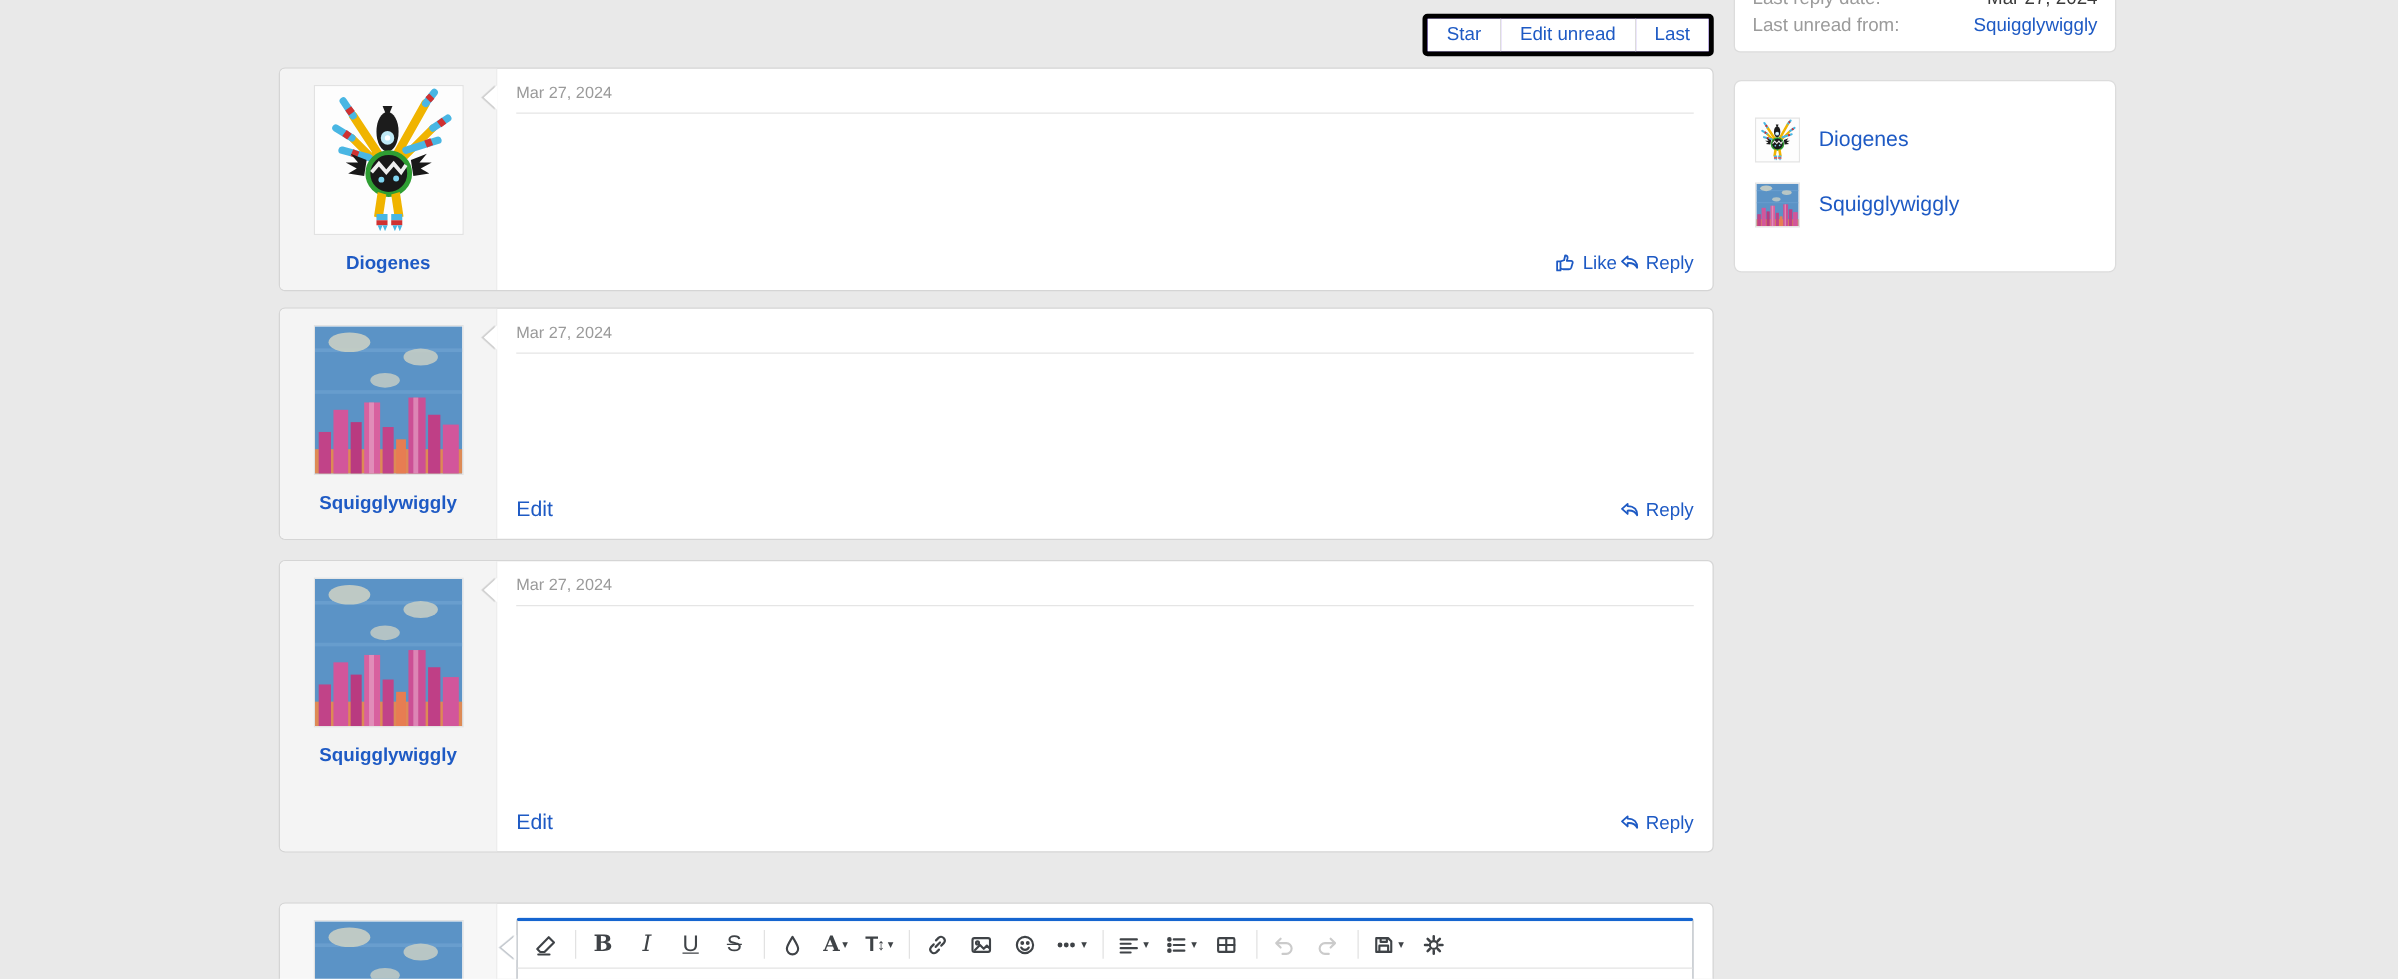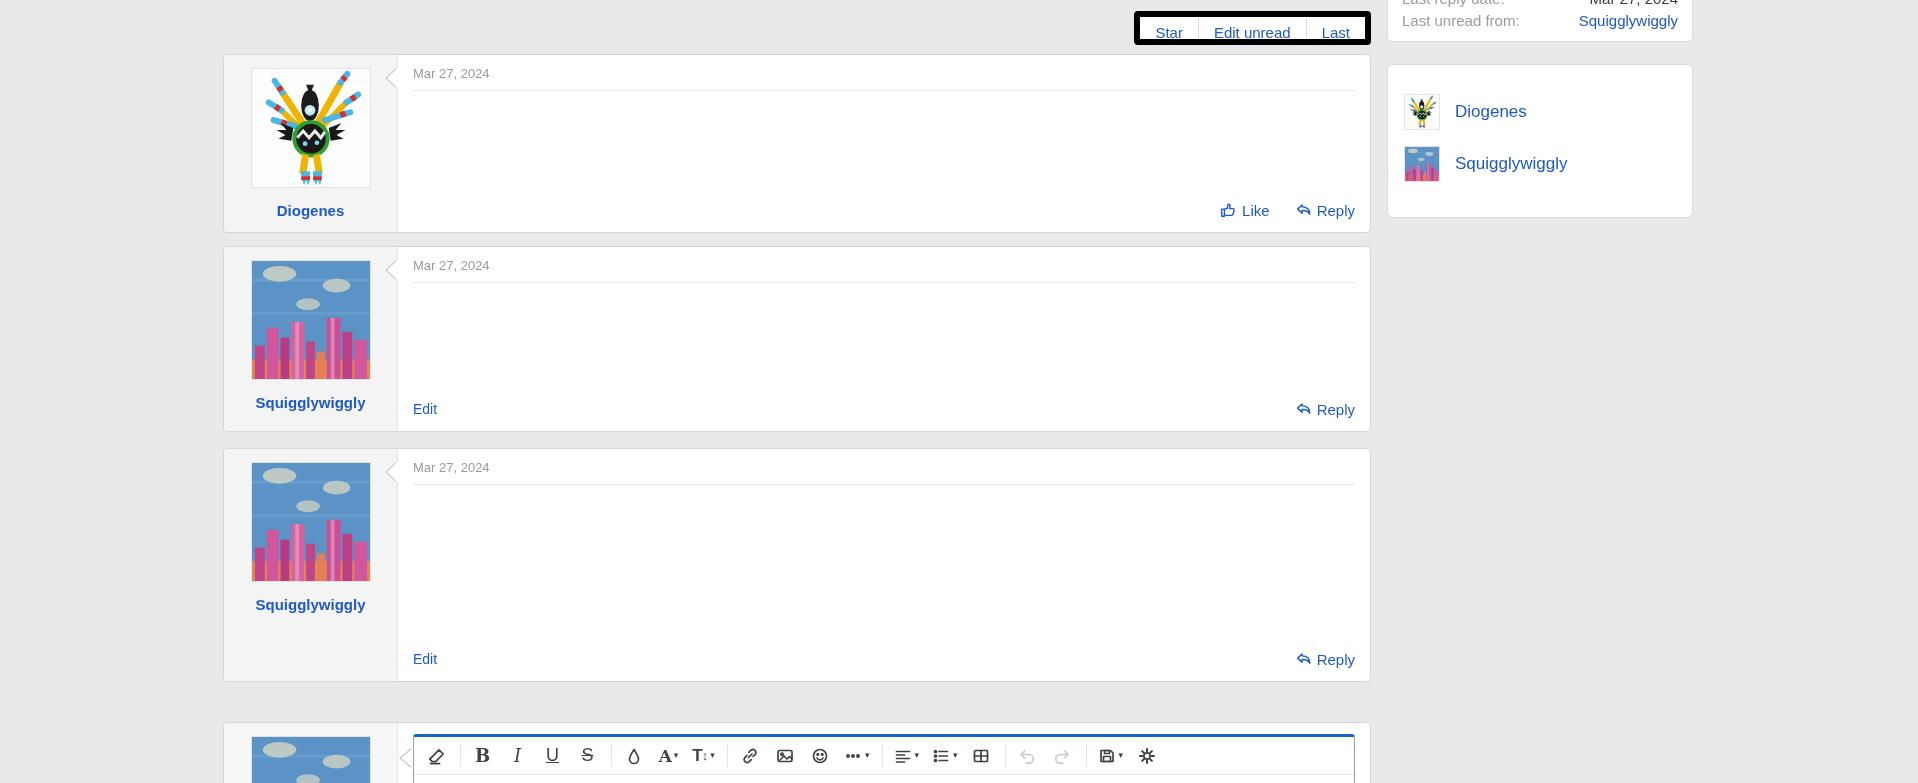--- a/index.html
+++ b/index.html
@@ -19,21 +19,21 @@
     color:var(--text);
   }
   a{text-decoration:none;cursor:pointer}
   .hiddefs{position:absolute;width:0;height:0;overflow:hidden}
 
   
   .main{position:absolute;left:223px;top:0;width:1148px;height:783px}
 
   .topbtns{
     position:absolute;top:11px;right:0;height:34px;display:flex;
-    background:#8b5cf6;border:6px solid #000000;border-radius:4px;overflow:hidden;
+    background:#8b5cf6;border:4px solid #000000;border-radius:4px;overflow:hidden;align-items:center;
   }
   .topbtns a{
     padding:0 15px;line-height:32px;font-size:15px;color:var(--link);
     border-right:1px solid #dcdcdc;background:#fff;
   }
   .topbtns a:last-child{border-right:none}
 
   .msg{
     position:absolute;left:0;width:1148px;background:#fff;
     border:1px solid var(--card-border);border-radius:5px;display:flex;
@@ -58,22 +58,22 @@
     border-right:11px solid #fff;filter:drop-shadow(-1.5px 0 0 #cfcfcf);
   }
   .mdate{font-size:13px;color:var(--muted);padding-bottom:9px;border-bottom:1px solid #e5e5e5}
   .mtext{margin-top:13px;font-size:16px;color:var(--text)}
   .mlist{margin:24px 0 0;padding-left:44px;font-size:16px;line-height:27px;color:var(--text)}
 
   .mactions{
     position:absolute;left:15px;right:15px;bottom:13px;
     display:flex;align-items:center;font-size:14px;
   }
-  .aleft a{color:var(--link);font-size:14px}
-  .aright{margin-left:auto;display:flex;gap:24px;align-items:flex-start}
+  .aleft a{color:var(--link);font-size:17px}
+  .aright{margin-left:auto;display:flex;align-items:flex-start}
   .action{display:inline-flex;align-items:center;gap:5px;color:var(--link);font-size:15px}
   .action svg{display:block}
 
   
   .ebody{flex:1;position:relative;padding:11px 15px 0}
   .editor{
     position:relative;background:#fff;height:120px;
     border:1px solid #9aa2ab;border-top:3px solid var(--editor-blue);border-radius:3px;
   }
   .epointer{

